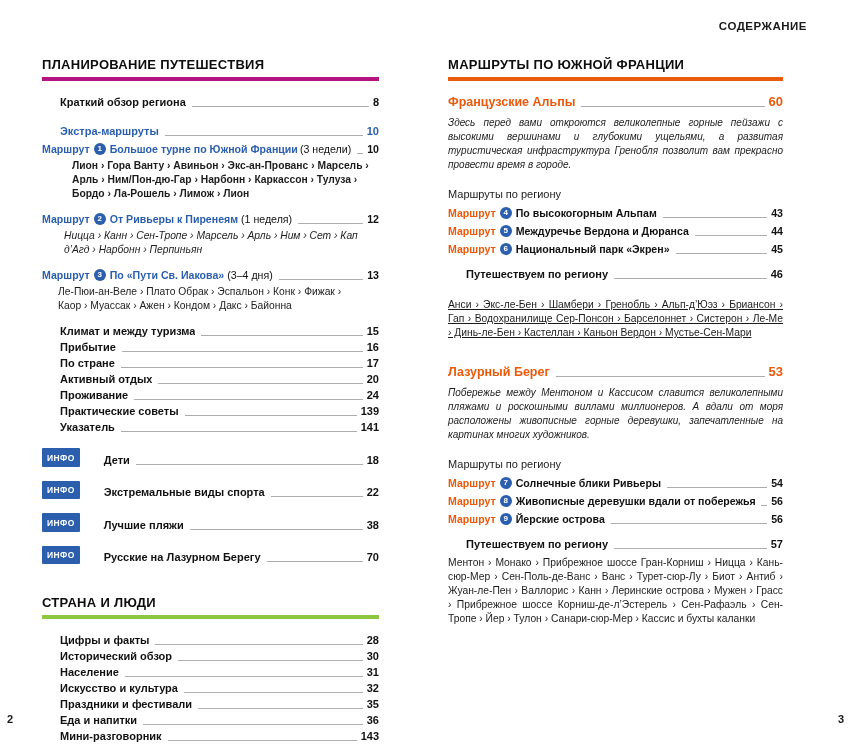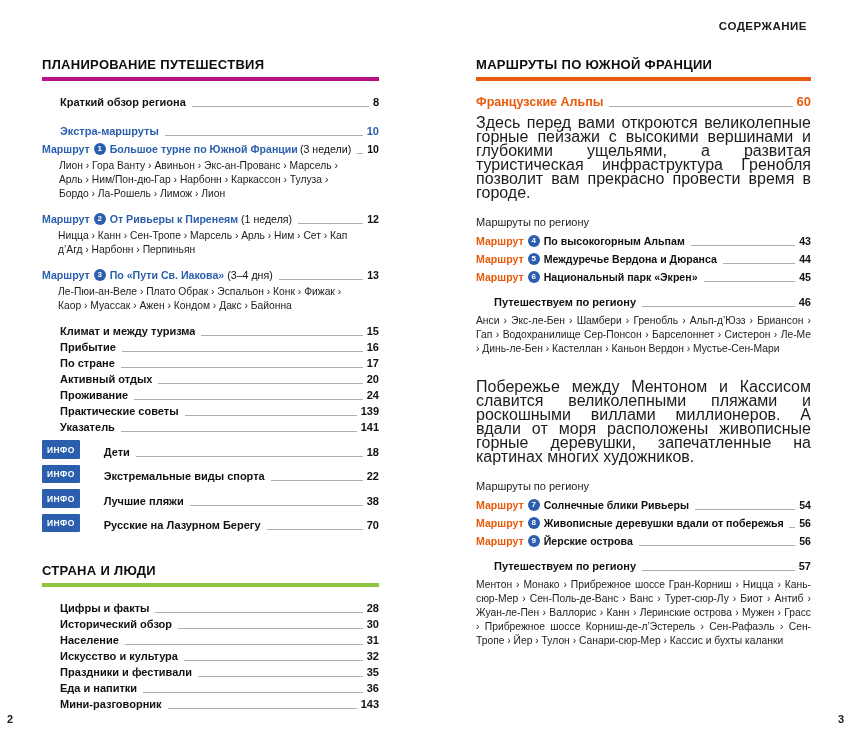--- a/index.html
+++ b/index.html
@@ -21,21 +21,21 @@
   .contents-header{
     position:absolute;top:20px;right:44px;
     font-size:11.5px;font-weight:bold;letter-spacing:.5px;color:#1a1a1a;
   }
   .folio{position:absolute;bottom:24px;font-size:11px;font-weight:bold;color:#1a1a1a;}
   .folio-left{left:7px;}
   .folio-right{right:7px;}
 
   .col{position:absolute;top:57px;}
   .col-left{left:42px;width:337px;}
-  .col-right{left:476px;width:335px;}
+  .col-right{left:448px;width:335px;}
 
   .sec{display:block;}
   .sec-title{
     margin:0 0 13px;font-size:13px;font-weight:bold;letter-spacing:.3px;
     padding-bottom:5px;border-bottom:4px solid #c2410c;color:#0d0d0d;
   }
   .sec-planning .sec-title{border-color:var(--magenta);}
   .sec-country  .sec-title{border-color:var(--green);}
   .sec-routes   .sec-title{border-color:var(--orange);}
   .sec-country{margin-top:30px;}
@@ -68,30 +68,30 @@
   .cities{
     margin:2px 0 10px 16px;width:300px;
     font-size:10.3px;font-weight:normal;line-height:14px;color:#1c1c1c;
   }
   .col-right .cities{margin:4px 0 0;width:auto;text-align:justify;}
 
   .info{margin-top:1px;}
   .info-badge{
     flex:0 0 auto;background:var(--blue);color:#fff;
     font-size:8.5px;font-weight:bold;letter-spacing:.4px;
-    padding:1.5px 5px 1px;margin:4px 6px 1px 0;border-radius:1px;
+    padding:1.5px 5px 1px;margin:12px 6px 1px 0;border-radius:1px;
   }
 
   .region{margin-top:24px;}
   .region:first-of-type{margin-top:6px;}
   .region-head .region-name{color:var(--orange);font-size:12.5px;font-weight:bold;}
   .region-head .region-page{color:var(--orange);font-size:13px;font-weight:bold;}
   .desc{
-    margin:6px 0 0;font-size:16px;font-weight:normal;line-height:14px;
-    text-align:justify;color:#1c1c1c;
+    margin:6px 0 0;font-size:10px;font-weight:normal;line-height:14px;
+    text-align:justify;color:#1c1c1c;font-style:italic;
   }
   .routes-label{margin:15px 0 3px;font-size:11px;font-weight:normal;color:#1c1c1c;line-height:15px;}
   .travel{margin-top:9px;}
 </style>
 </head>
 <body>
 
 <div class="spread">
   <div class="contents-header">СОДЕРЖАНИЕ</div>
   <div class="col col-left" id="col-left">
@@ -108,30 +108,30 @@
           <span class="pg">10</span>
         </div>
         <div class="row route route-left">
           <span class="route-prefix">Маршрут</span>
           <span class="route-num">1</span>
           <span class="route-title">Большое турне по Южной Франции</span>
           <span class="route-suffix">(3 недели)</span>
           <span class="leader"></span>
           <span class="pg">10</span>
         </div>
-        <p class="cities" style="margin: 2px 0px 10px 17px;">Лион › Гора Ванту › Авиньон › Экс-ан-Прованс › Марсель › Арль › Ним/Пон-дю-Гар › Нарбонн › Каркассон › Тулуза › Бордо › Ла-Рошель › Лимож › Лион</p>
+        <p class="cities" style="margin: 2px 0px 10px 30px; font-weight: bold;">Лион › Гора Ванту › Авиньон › Экс-ан-Прованс › Марсель › Арль › Ним/Пон-дю-Гар › Нарбонн › Каркассон › Тулуза › Бордо › Ла-Рошель › Лимож › Лион</p>
         <div class="row route route-left">
           <span class="route-prefix">Маршрут</span>
           <span class="route-num">2</span>
           <span class="route-title">От Ривьеры к Пиренеям</span>
           <span class="route-suffix">(1 неделя)</span>
           <span class="leader"></span>
           <span class="pg">12</span>
         </div>
-        <p class="cities" style="margin: 2px 0px 10px 16px;">Ницца › Канн › Сен-Тропе › Марсель › Арль › Ним › Сет › Кап д’Агд › Нарбонн › Перпиньян</p>
+        <p class="cities" style="margin: 2px 0px 10px 22px; font-style: italic;">Ницца › Канн › Сен-Тропе › Марсель › Арль › Ним › Сет › Кап д’Агд › Нарбонн › Перпиньян</p>
         <div class="row route route-left">
           <span class="route-prefix">Маршрут</span>
           <span class="route-num">3</span>
           <span class="route-title">По «Пути Св. Иакова»</span>
           <span class="route-suffix">(3–4 дня)</span>
           <span class="leader"></span>
           <span class="pg">13</span>
         </div>
         <p class="cities" style="margin: 2px 0px 10px 16px;">Ле-Пюи-ан-Веле › Плато Обрак › Эспальон › Конк › Фижак › Каор › Муассак › Ажен › Кондом › Дакс › Байонна</p>
         <div class="row entry">
@@ -263,23 +263,28 @@
             <span class="route-num">6</span>
             <span class="route-title">Национальный парк «Экрен»</span>
             <span class="leader"></span>
             <span class="pg">45</span>
           </div>
           <div class="row travel">
             <span class="lbl">Путешествуем по региону</span>
             <span class="leader"></span>
             <span class="pg">46</span>
           </div>
-          <p class="cities" style="margin: 4px 0px 0px;">Анси › Экс-ле-Бен › Шамбери › Гренобль › Альп-д’Юэз › Бриансон › Гап › Водохранилище Сер-Понсон › Барселоннет › Систерон › Ле-Ме › Динь-ле-Бен › Кастеллан › Каньон Вердон › Мустье-Сен-Мари</p>
+          <p class="cities" style="margin: 16px 0px 0px; text-decoration: underline;">Анси › Экс-ле-Бен › Шамбери › Гренобль › Альп-д’Юэз › Бриансон › Гап › Водохранилище Сер-Понсон › Барселоннет › Систерон › Ле-Ме › Динь-ле-Бен › Кастеллан › Каньон Вердон › Мустье-Сен-Мари</p>
         </div>
         <div class="region">
+          <div class="row region-head">
+            <span class="region-name">Лазурный Берег</span>
+            <span class="leader"></span>
+            <span class="pg region-page">53</span>
+          </div>
           <p class="desc" style="margin: 6px 0px 0px;">Побережье между Ментоном и Кассисом славится великолепными пляжами и роскошными виллами миллионеров. А вдали от моря расположены живописные горные деревушки, запечатленные на картинах многих художников.</p>
           <div class="routes-label">Маршруты по региону</div>
           <div class="row route route-right">
             <span class="route-prefix">Маршрут</span>
             <span class="route-num">7</span>
             <span class="route-title">Солнечные блики Ривьеры</span>
             <span class="leader"></span>
             <span class="pg">54</span>
           </div>
           <div class="row route route-right">

